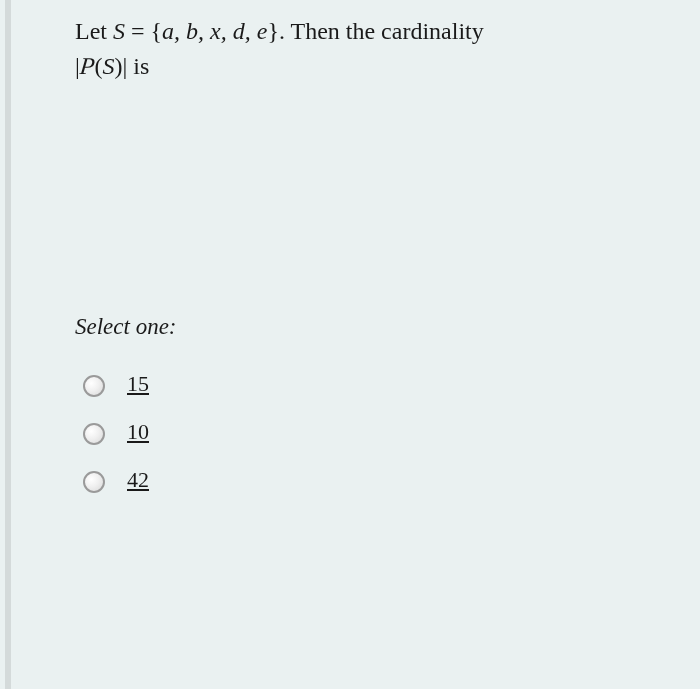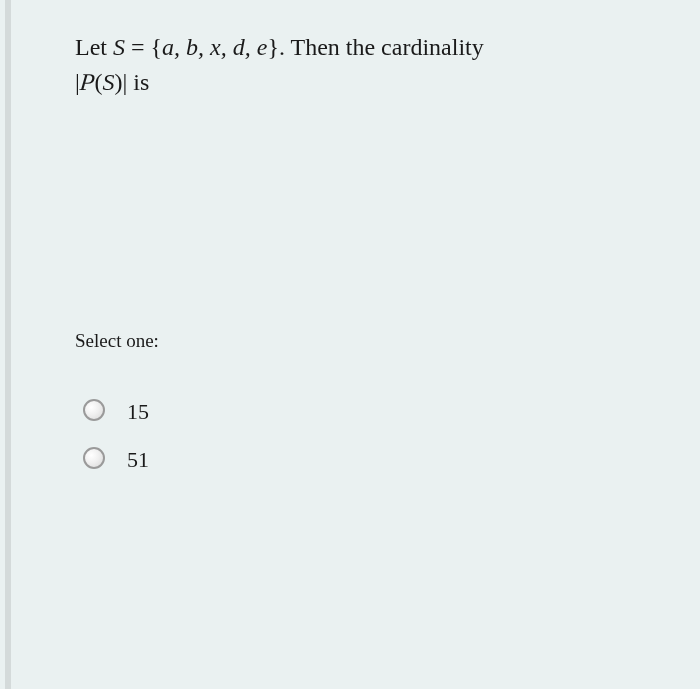--- a/index.html
+++ b/index.html
@@ -18,52 +18,54 @@
   }
   .left-border {
     position: absolute;
     left: 5px;
     top: 0;
     width: 6px;
     height: 689px;
     background: #d4dada;
   }
   .container {
-    padding: 30px 40px 30px 75px;
+    padding: 14px 40px 30px 75px;
   }
   .question-text {
     font-size: 24px;
     line-height: 1.45;
     margin-bottom: 230px;
   }
   .math {
     font-style: italic;
     font-family: 'Times New Roman', Georgia, serif;
   }
   .roman {
     font-style: normal;
   }
   .cal {
     font-style: italic;
     font-family: 'Times New Roman', Georgia, serif;
     display: inline-block;
     transform: skewX(-6deg);
   }
   .prompt {
-    font-size: 19px;
-    margin-bottom: 36px;
+    font-size: 23px;
+    margin-bottom: 20px;
+    font-style: italic;
   }
   .options {
     list-style: none;
   }
   .option-row {
     display: flex;
-    align-items: flex-start;
+    align-items: flex-end;
     padding: 11px 0 11px 8px;
     font-size: 22px;
+    text-decoration: underline;
   }
   .radio {
     -webkit-appearance: none;
     appearance: none;
     width: 22px;
     height: 22px;
     border: 2px solid #9a9a9a;
     border-radius: 50%;
     background: radial-gradient(circle at 35% 35%, #ffffff 0%, #f0f0f0 45%, #d8d8d8 100%);
     cursor: pointer;
@@ -99,18 +101,22 @@
   </div>
 
   <div class="prompt">Select one:</div>
 
   <ul class="options">
     <li class="option-row">
       <input type="radio" name="answer" class="radio" id="opt0" style="">
       <label class="option-label" for="opt0">15</label>
     </li>
     <li class="option-row">
+      <input type="radio" name="answer" class="radio" id="opt1" style="">
+      <label class="option-label" for="opt1">10</label>
+    </li>
+    <li class="option-row">
       <input type="radio" name="answer" class="radio" id="opt4" style="">
-      <label class="option-label" for="opt4">51</label>
+      <label class="option-label" for="opt4">42</label>
     </li>
   </ul>
 
 </div>
 
 </body></html>

